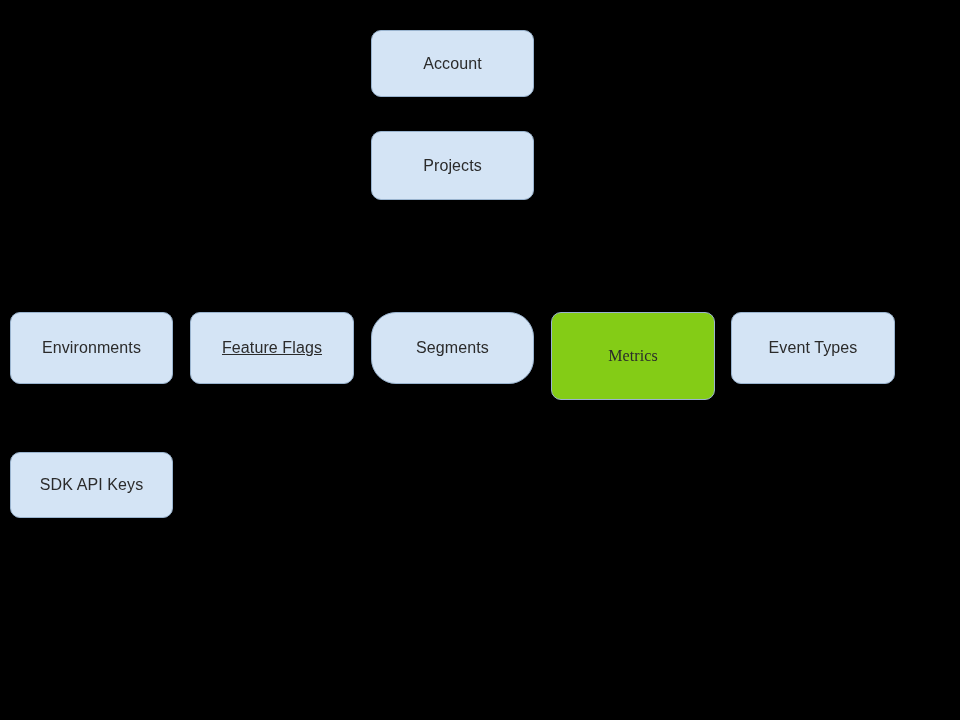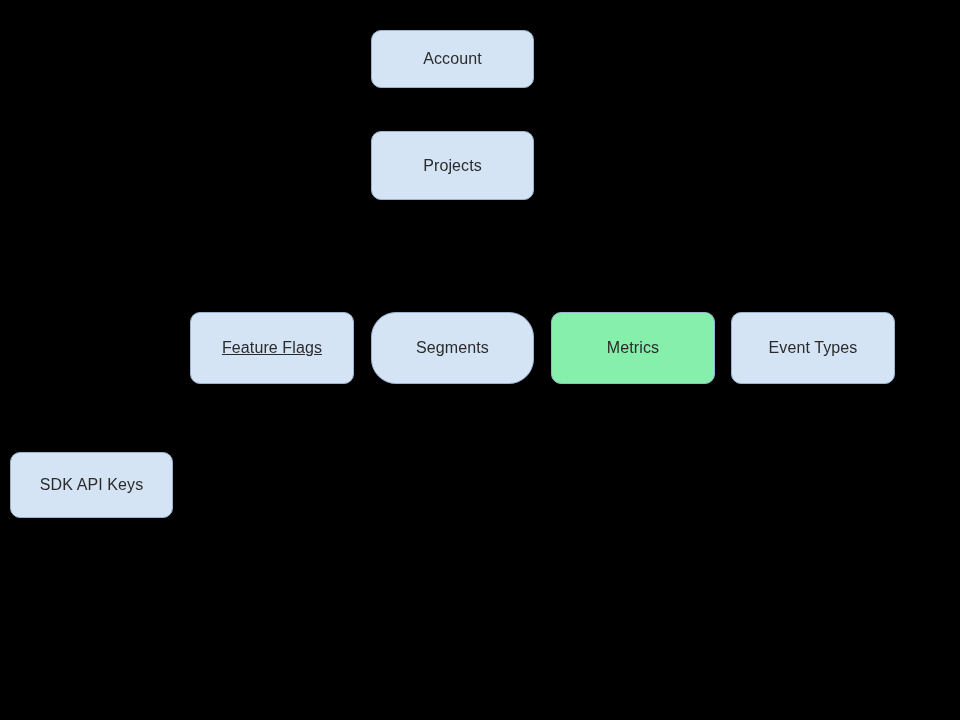--- a/index.html
+++ b/index.html
@@ -57,33 +57,36 @@
 <div id="diagram-canvas">
   <svg class="edge-layer" width="960" height="720" viewBox="0 0 960 720" aria-hidden="true">
       <path d="M 452.5 99 L 452.5 115 L 452.5 115 L 452.5 131" fill="none" stroke="#000000" stroke-width="1"></path>
       <path d="M 452.5 200 L 452.5 256 L 91.5 256 L 91.5 312" fill="none" stroke="#000000" stroke-width="1"></path>
       <path d="M 452.5 200 L 452.5 256 L 272 256 L 272 312" fill="none" stroke="#000000" stroke-width="1"></path>
       <path d="M 452.5 200 L 452.5 256 L 452.5 256 L 452.5 312" fill="none" stroke="#000000" stroke-width="1"></path>
       <path d="M 452.5 200 L 452.5 256 L 633 256 L 633 312" fill="none" stroke="#000000" stroke-width="1"></path>
       <path d="M 452.5 200 L 452.5 256 L 813 256 L 813 312" fill="none" stroke="#000000" stroke-width="1"></path>
       <path d="M 91.5 384 L 91.5 418 L 91.5 418 L 91.5 452" fill="none" stroke="#000000" stroke-width="1"></path>
     </svg>
-<div class="node" style="left: 371px; top: 30px; width: 163px; height: 58px; background: rgb(212, 228, 245); border-color: rgb(154, 180, 207); color: rgb(43, 43, 43);">
+<div class="node" style="left: 371px; top: 30px; width: 163px; height: 67px; background: rgb(212, 228, 245); border-color: rgb(154, 180, 207); color: rgb(43, 43, 43);">
       <span class="node-label">Account</span>
     </div>
     <div class="node" style="left: 371px; top: 131px; width: 163px; height: 69px; background: rgb(212, 228, 245); border-color: rgb(154, 180, 207); color: rgb(43, 43, 43);">
       <span class="node-label">Projects</span>
+    </div>
+    <div class="node" style="left: 10px; top: 312px; width: 163px; height: 72px; background: rgb(212, 228, 245); border-color: rgb(154, 180, 207); color: rgb(43, 43, 43);">
+      <span class="node-label">Environments</span>
     </div>
     <div class="node" style="left: 190px; top: 312px; width: 164px; height: 72px; background: rgb(212, 228, 245); border-color: rgb(154, 180, 207); color: rgb(43, 43, 43); text-decoration: underline;">
       <span class="node-label">Feature Flags</span>
     </div>
     <div class="node" style="left: 371px; top: 312px; width: 163px; height: 72px; background: rgb(212, 228, 245); border-color: rgb(154, 180, 207); color: rgb(43, 43, 43); border-radius: 25px;">
       <span class="node-label">Segments</span>
     </div>
-    <div class="node" style="left: 551px; top: 312px; width: 164px; height: 72px; background: #86efac; border-color: rgb(154, 180, 207); color: rgb(43, 43, 43);">
+    <div class="node" style="left: 551px; top: 312px; width: 164px; height: 88px; background: #84cc16; border-color: rgb(154, 180, 207); color: rgb(43, 43, 43); font-family: Liberation Serif, serif;">
       <span class="node-label">Metrics</span>
     </div>
     <div class="node" style="left: 731px; top: 312px; width: 164px; height: 72px; background: rgb(212, 228, 245); border-color: rgb(154, 180, 207); color: rgb(43, 43, 43);">
       <span class="node-label">Event Types</span>
     </div>
     <div class="node" style="left: 10px; top: 452px; width: 163px; height: 66px; background: rgb(212, 228, 245); border-color: rgb(154, 180, 207); color: rgb(43, 43, 43);">
       <span class="node-label">SDK API Keys</span>
     </div>
   </div>
 

